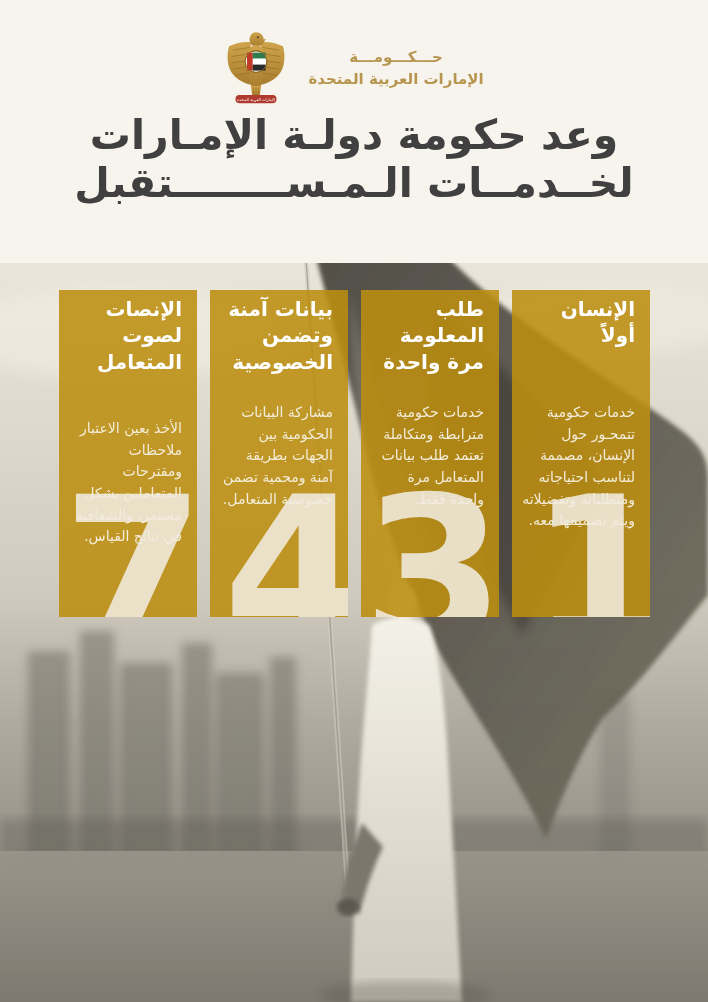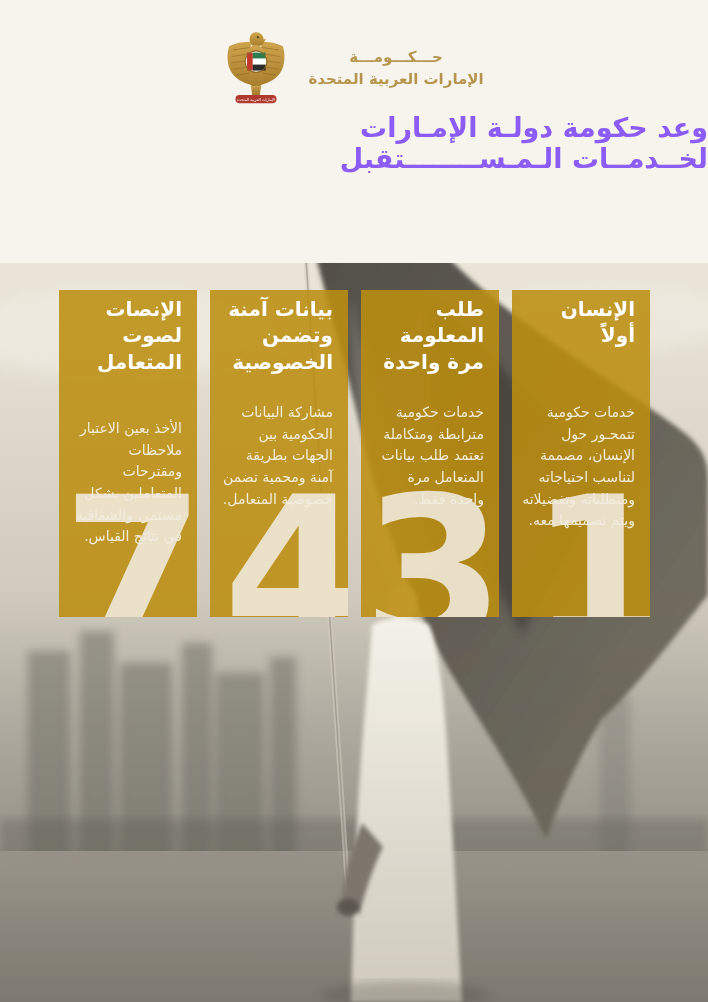--- a/index.html
+++ b/index.html
@@ -16,22 +16,22 @@
   .photo svg{position:absolute;left:0;top:0;}
   
   .logo-row{
     position:absolute;top:26px;left:0;right:0;height:84px;
     display:flex;direction:ltr;justify-content:center;align-items:center;gap:20px;
   }
   .logo-text{display:flex;flex-direction:column;align-items:center;direction:rtl;color:#b6954f;}
   .logo-text .l1{font-size:15px;font-weight:bold;letter-spacing:1px;}
   .logo-text .l2{font-size:15px;font-weight:bold;margin-top:4px;}
   .main-title{
-    position:absolute;top:112px;left:0;right:0;text-align:right;
-    color:#8b5cf6;font-weight:bold;font-size:27px;line-height:1.16;
+    position:absolute;top:112px;left:0;right:0;text-align:center;
+    color:#404040;font-weight:bold;font-size:41px;line-height:1.16;
   }
   .main-title .t2{letter-spacing:0;}
   
   .grid{
     position:absolute;left:59px;top:290px;width:591px;
     display:grid;grid-template-columns:repeat(4,1fr);
     grid-template-rows:327px 339px;column-gap:13px;row-gap:23px;direction:rtl;
   }
   .card{
     position:relative;overflow:hidden;

